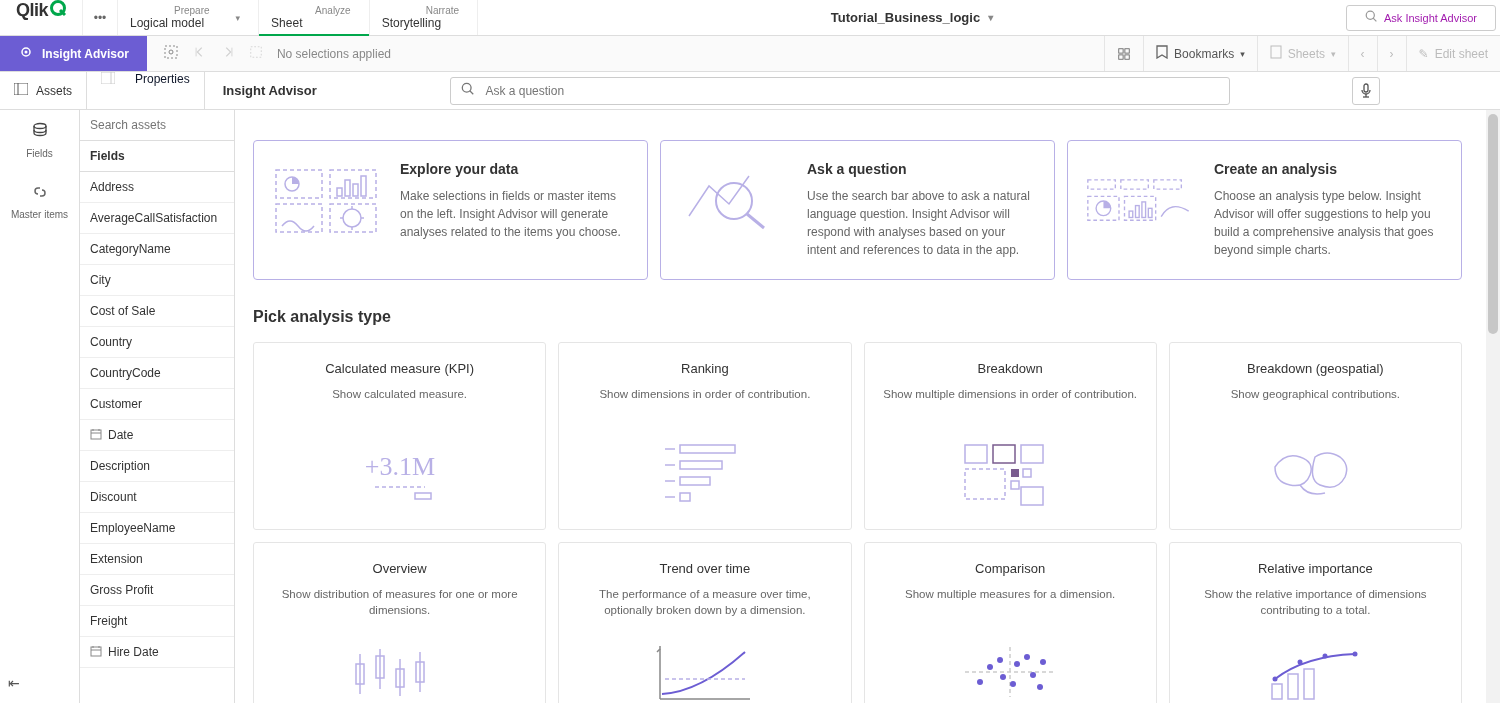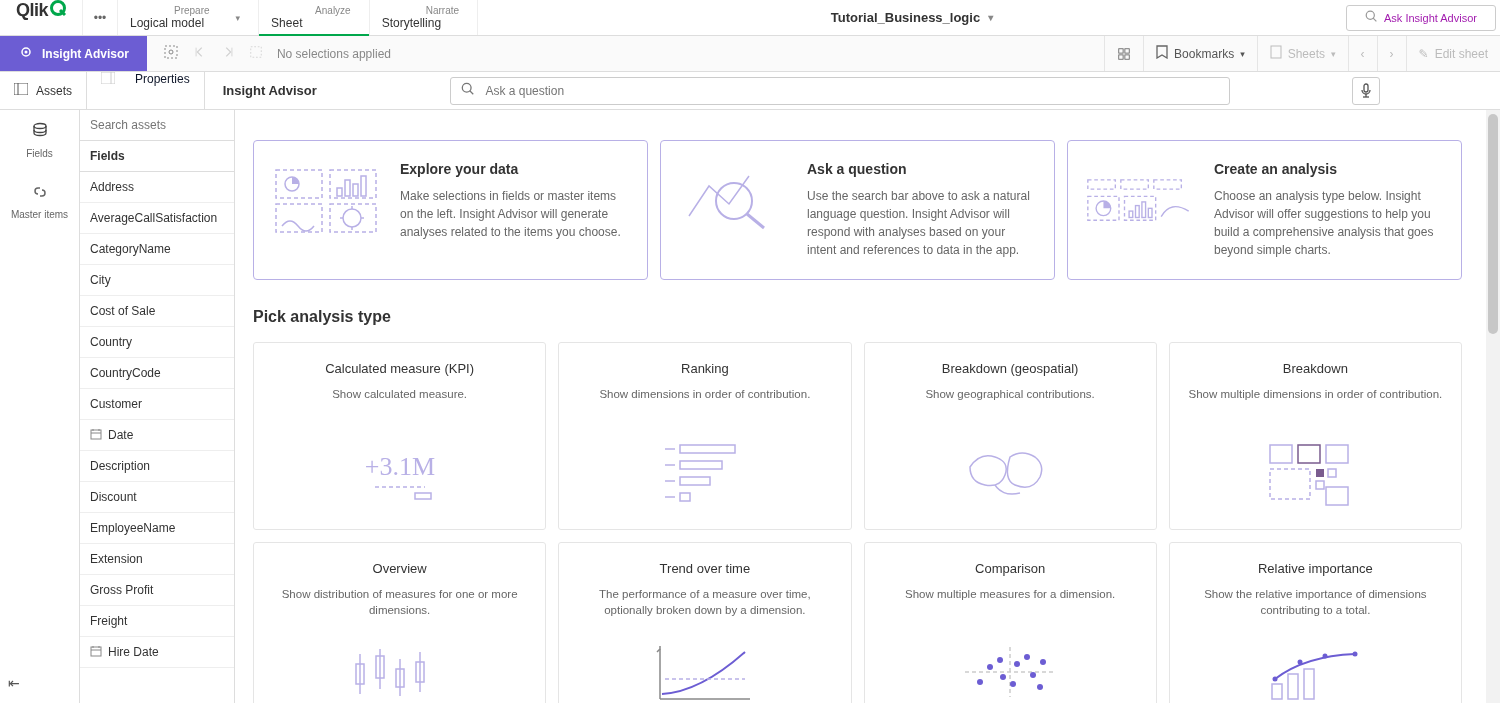--- a/index.html
+++ b/index.html
@@ -422,43 +422,43 @@
               <line x1="10" y1="28" x2="20" y2="28"></line>
               <rect x="25" y="24" width="42" height="8"></rect>
               <line x1="10" y1="44" x2="20" y2="44"></line>
               <rect x="25" y="40" width="30" height="8"></rect>
               <line x1="10" y1="60" x2="20" y2="60"></line>
               <rect x="25" y="56" width="10" height="8"></rect>
             </svg>
           </div>
         </div>
         <div class="acard">
-          <h4>Breakdown (geospatial)</h4>
-          <p>Show geographical contributions.</p>
-          <div class="acard-ill">
-            <svg width="110" height="70" viewBox="0 0 110 70" class="ill-svg">
-              <path d="M15 30 q10-15 25-10 q15 5 10 18 q-5 13-20 10 q-15-3-15-18 z"></path>
-              <path d="M55 20 q12-8 25 0 q10 8 5 20 q-8 15-25 8 q-12-5-5-28 z"></path>
-              <path d="M40 48 q8 12 25 8"></path>
-            </svg>
-          </div>
-        </div>
-        <div class="acard">
           <h4>Breakdown</h4>
           <p>Show multiple dimensions in order of contribution.</p>
           <div class="acard-ill">
             <svg width="110" height="70" viewBox="0 0 110 70" class="ill-svg">
               <rect x="10" y="8" width="22" height="18"></rect>
               <rect x="38" y="8" width="22" height="18" stroke="#7a5c8f"></rect>
               <rect x="66" y="8" width="22" height="18"></rect>
               <rect x="10" y="32" width="40" height="30" class="ill-dash"></rect>
               <rect x="56" y="32" width="8" height="8" fill="#7a5c8f" stroke="none"></rect>
               <rect x="68" y="32" width="8" height="8"></rect>
               <rect x="56" y="44" width="8" height="8"></rect>
               <rect x="66" y="50" width="22" height="18"></rect>
+            </svg>
+          </div>
+        </div>
+        <div class="acard">
+          <h4>Breakdown (geospatial)</h4>
+          <p>Show geographical contributions.</p>
+          <div class="acard-ill">
+            <svg width="110" height="70" viewBox="0 0 110 70" class="ill-svg">
+              <path d="M15 30 q10-15 25-10 q15 5 10 18 q-5 13-20 10 q-15-3-15-18 z"></path>
+              <path d="M55 20 q12-8 25 0 q10 8 5 20 q-8 15-25 8 q-12-5-5-28 z"></path>
+              <path d="M40 48 q8 12 25 8"></path>
             </svg>
           </div>
         </div>
         <div class="acard">
           <h4>Overview</h4>
           <p>Show distribution of measures for one or more dimensions.</p>
           <div class="acard-ill">
             <svg width="110" height="60" viewBox="0 0 110 60" class="ill-svg">
               <g stroke="#b8b0e6">
                 <line x1="15" y1="10" x2="15" y2="50"></line>

